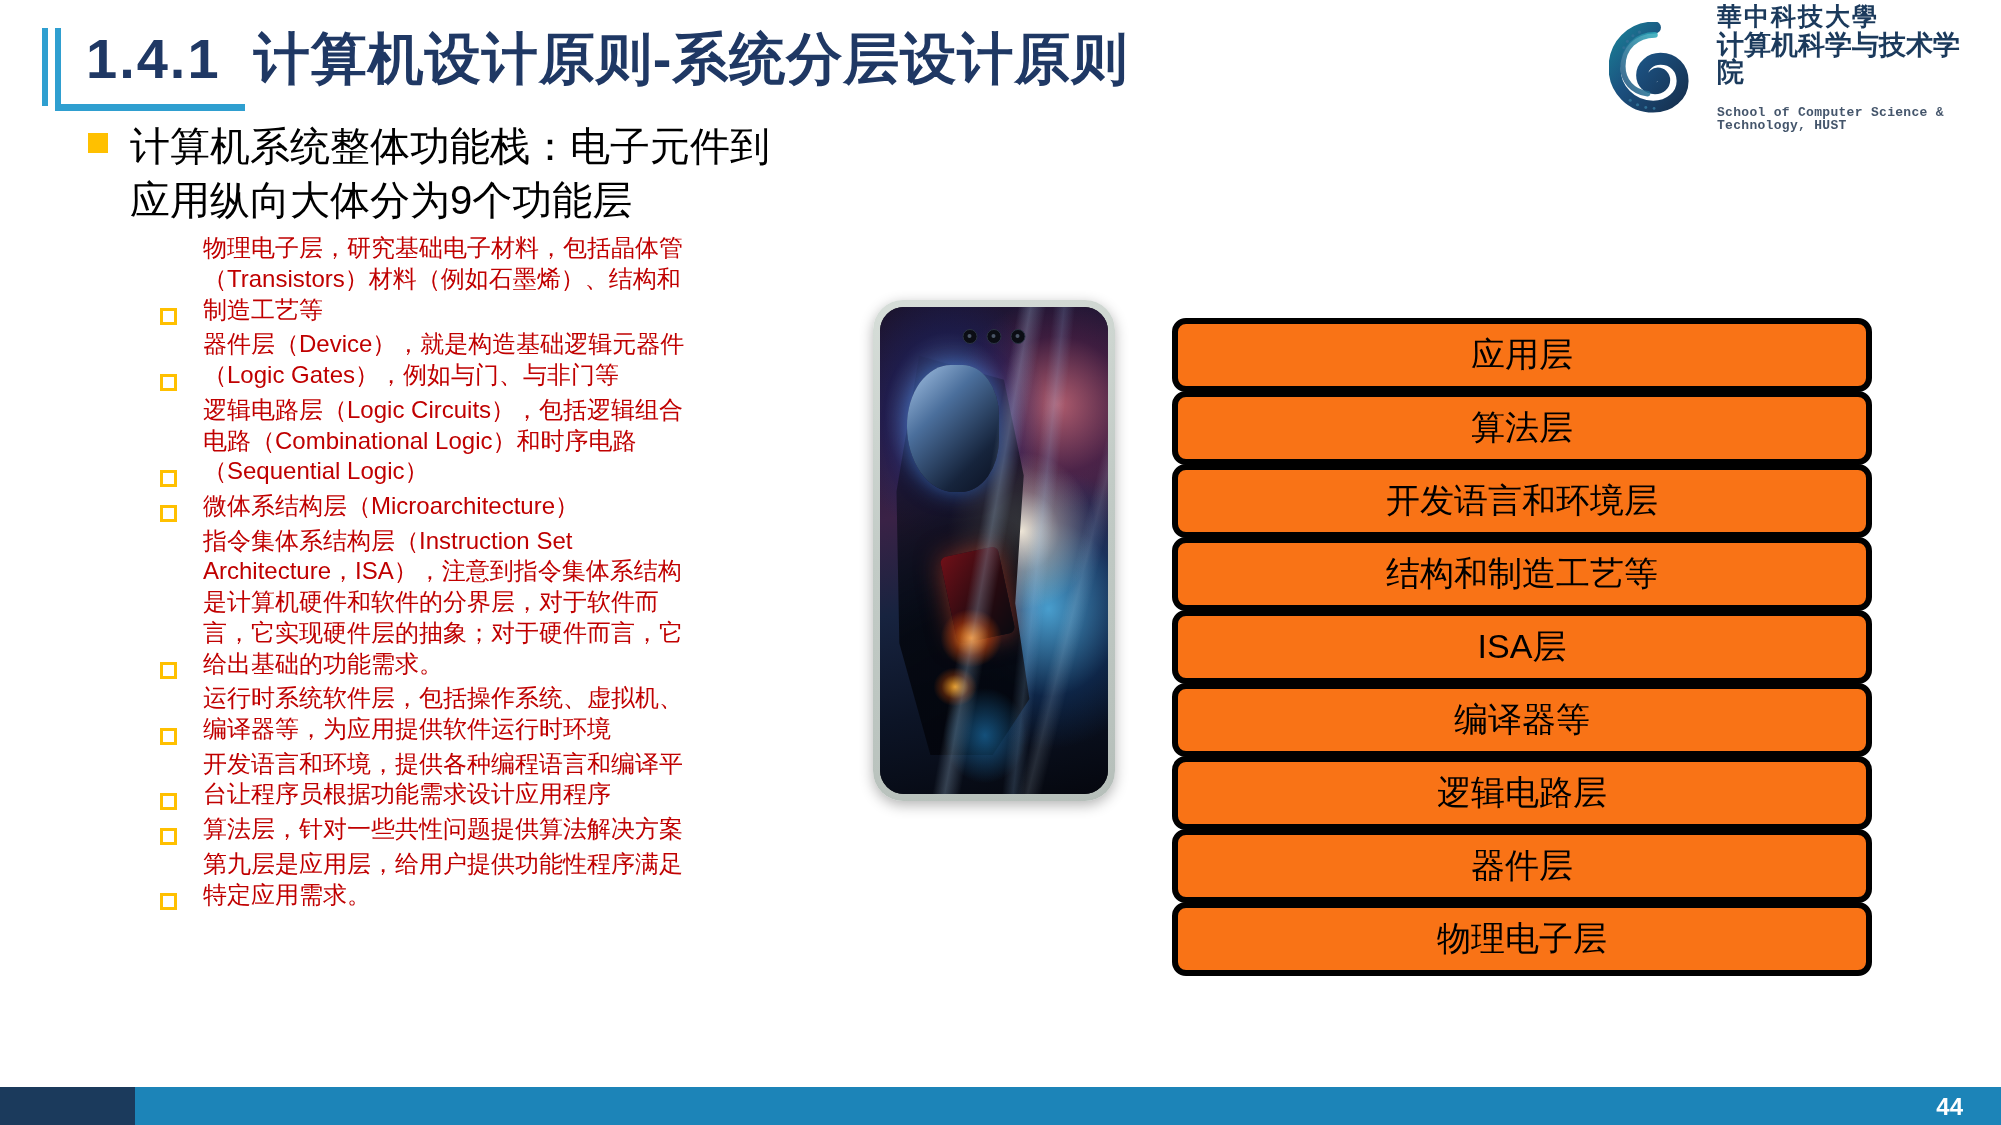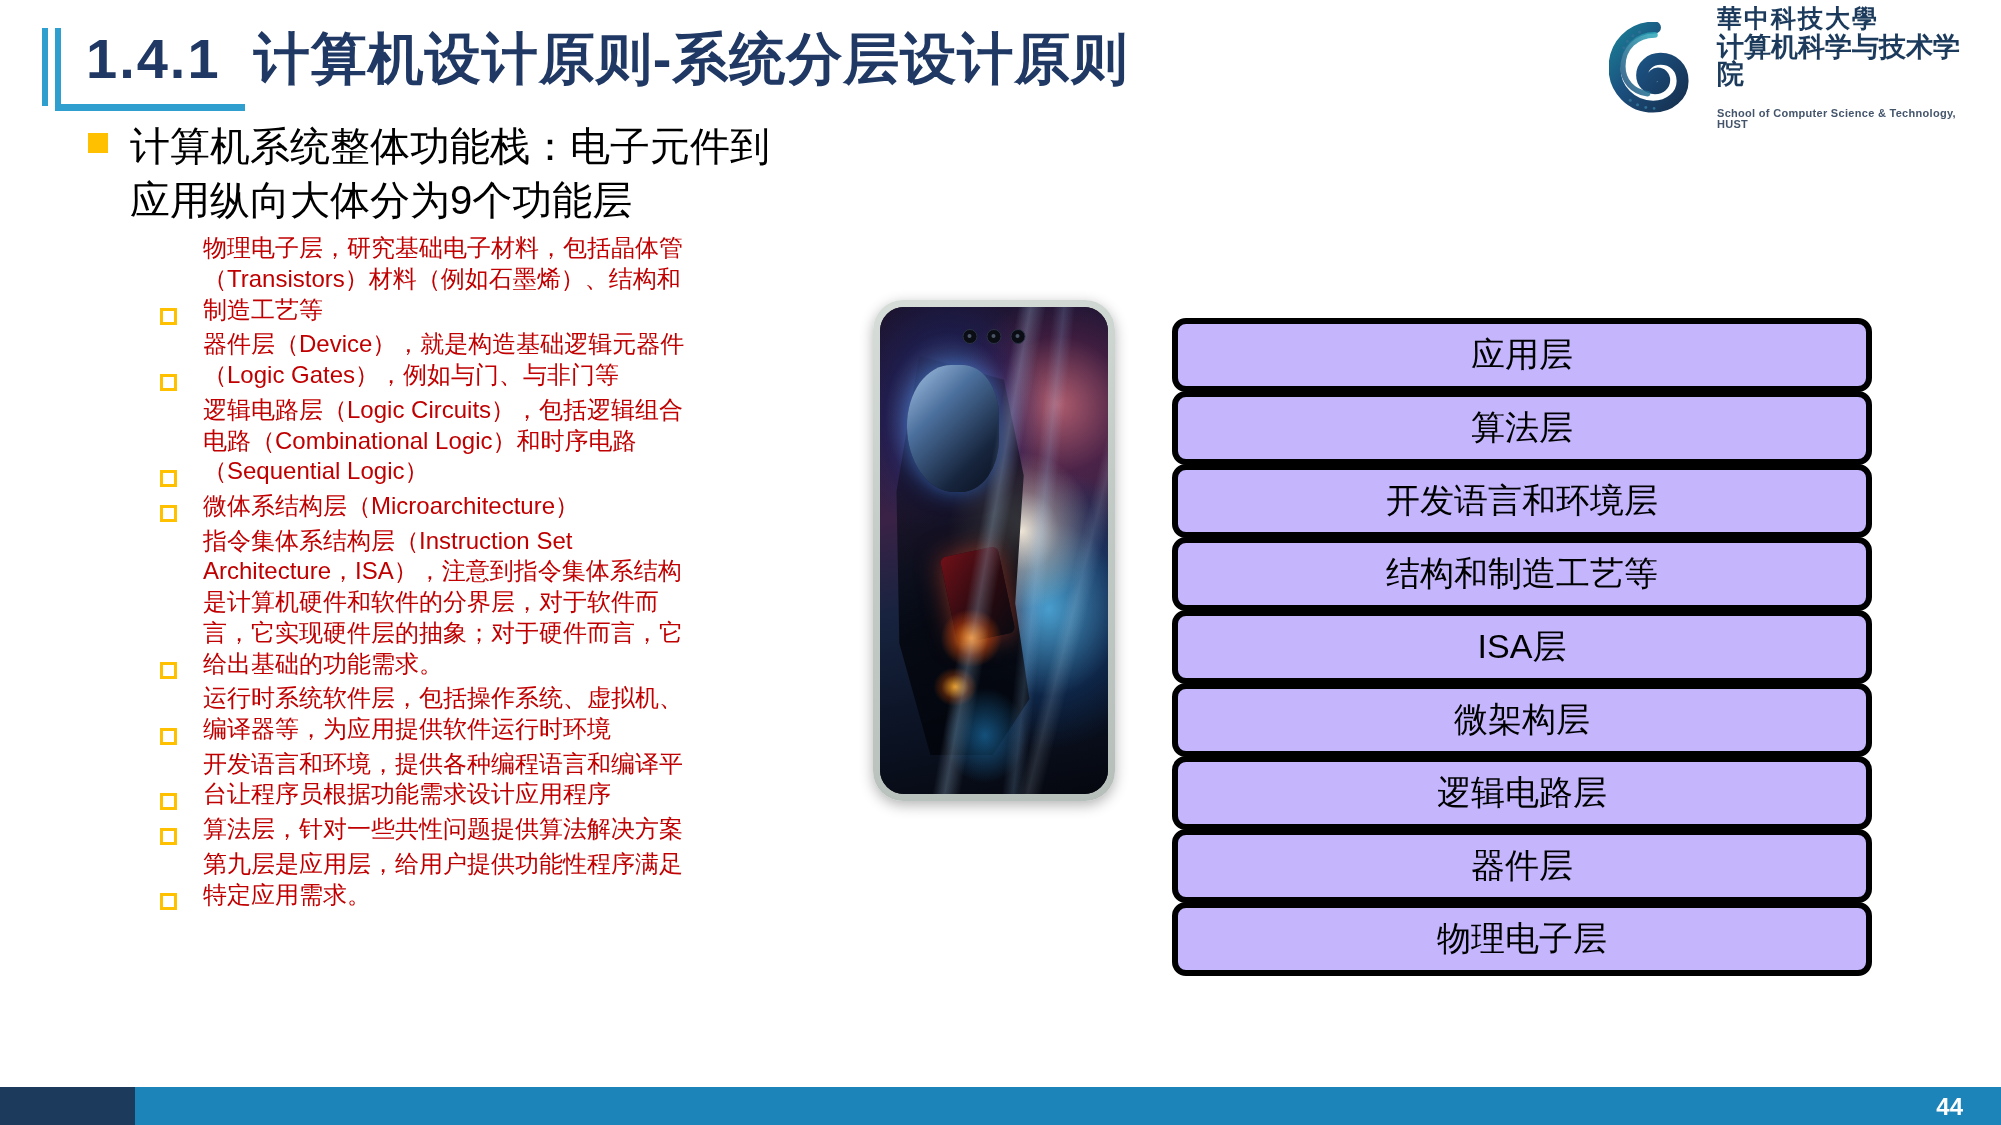--- a/index.html
+++ b/index.html
@@ -31,21 +31,21 @@
     font-family:"Liberation Sans","DejaVu Sans",sans-serif;
   }
   .title-num{letter-spacing:2px;}
 
   
   .logo{position:absolute;right:20px;top:22px;width:372px;height:92px;display:flex;align-items:center;gap:8px;}
   .logo-mark{width:92px;height:92px;position:relative;flex:0 0 92px;}
   .logo-txt{margin-left:8px;line-height:1;}
   .logo-l1{font-size:25px;font-weight:bold;color:#1b3a5c;letter-spacing:2px;font-family:"Liberation Serif","DejaVu Serif",serif;}
   .logo-l2{font-size:27px;font-weight:bold;color:#1b3a5c;letter-spacing:0px;margin-top:3px;}
-  .logo-l3{font-size:11px;color:#44556b;letter-spacing:0.3px;margin-top:20px;font-weight:bold;}
+  .logo-l3{font-size:13px;color:#44556b;letter-spacing:0.3px;margin-top:20px;font-weight:bold;font-family:Liberation Mono, monospace;}
 
   
   .content{position:absolute;left:0;top:120px;width:860px;}
   .lvl1{display:flex;align-items:flex-start;margin-left:88px;margin-bottom:6px;}
   .mk1{width:20px;height:20px;background:#ffc000;flex:0 0 20px;margin-top:13px;margin-right:22px;}
   .lvl1 .txt{font-size:40px;color:#000;line-height:1.34;max-width:660px;}
 
   .lvl2{display:flex;align-items:flex-end;margin-left:160px;margin-bottom:4px;}
   .mk2{width:17px;height:17px;border:3px solid #ffc000;background:#fff;box-sizing:border-box;flex:0 0 17px;margin-top:9px;margin-right:26px;}
   .lvl2 .txt{font-size:24px;color:#c00000;line-height:1.28;max-width:500px;text-indent:0;}
@@ -102,21 +102,21 @@
       linear-gradient(96deg, rgba(255,255,255,0.0) 62%, rgba(160,210,255,0.18) 66%, rgba(255,255,255,0.0) 70%),
       linear-gradient(104deg, rgba(255,255,255,0.0) 74%, rgba(220,240,255,0.14) 77%, rgba(255,255,255,0.0) 81%);
   }
   .cam-row{position:absolute;top:22px;left:50%;transform:translateX(-50%);display:flex;gap:9px;z-index:5;}
   .cam{width:13px;height:13px;border-radius:50%;background:#0b0d14;border:1px solid #2b3344;}
   .cam::after{content:"";display:block;width:4px;height:4px;border-radius:50%;background:#4b5668;margin:3.5px 0 0 3.5px;}
 
   
   .stack{position:absolute;left:1172px;top:318px;width:700px;}
   .layer{
-    border:6px solid #000;border-radius:14px;background:#c4b5fd;
+    border:6px solid #000;border-radius:14px;background:#f97316;
     height:62px;display:flex;align-items:center;justify-content:center;
     margin-bottom:-1px;
     font-size:34px;color:#000;
     font-family:"Liberation Sans","DejaVu Sans",sans-serif;
   }
 
   
   .bottom{position:absolute;left:0;bottom:0;width:100%;height:38px;display:flex;}
   .bb-a{width:135px;background:#1b3a5c;}
   .bb-b{flex:1;background:#1c84b8;}
@@ -233,21 +233,21 @@
       </div>
     </div>
   </div>
 
   <div class="stack">
     <div class="layer">应用层</div>
     <div class="layer">算法层</div>
     <div class="layer">开发语言和环境层</div>
     <div class="layer">结构和制造工艺等</div>
     <div class="layer">ISA层</div>
-    <div class="layer">微架构层</div>
+    <div class="layer">编译器等</div>
     <div class="layer">逻辑电路层</div>
     <div class="layer">器件层</div>
     <div class="layer">物理电子层</div>
   </div>
 
   <div class="bottom">
     <div class="bb-a"></div>
     <div class="bb-b"></div>
   </div>
   <div class="pagenum">44</div>

